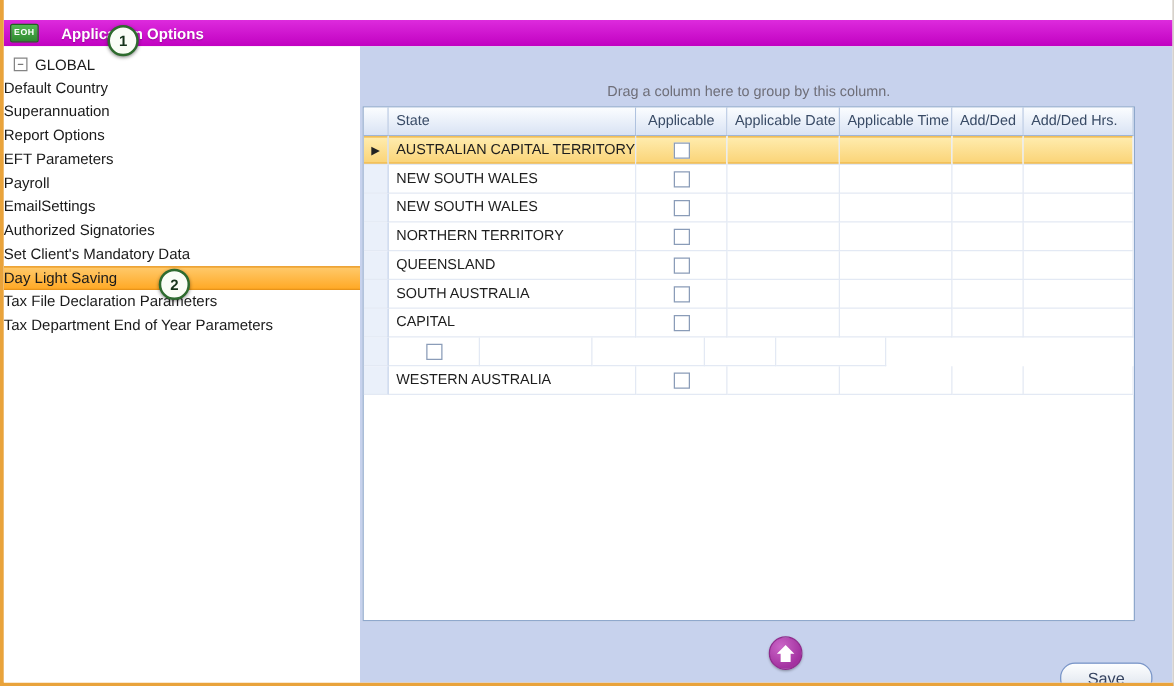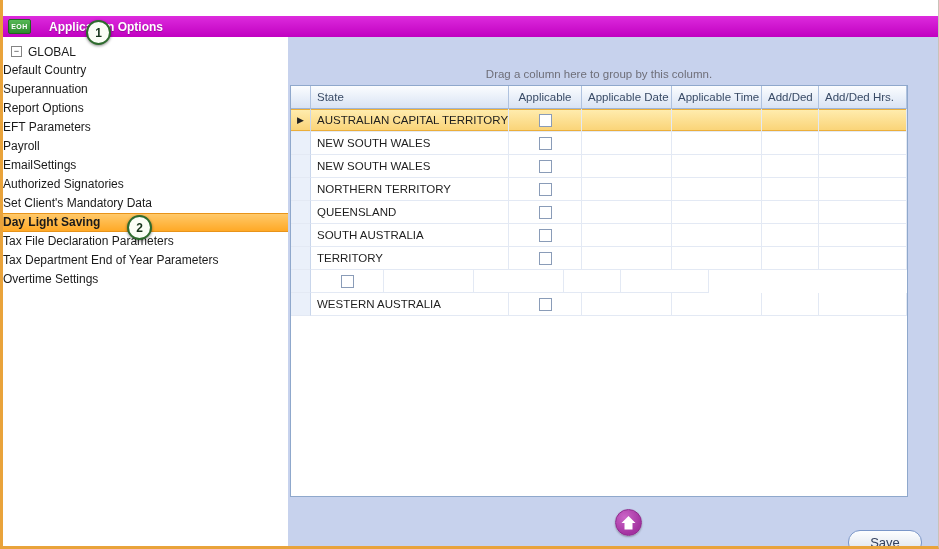--- a/index.html
+++ b/index.html
@@ -27,21 +27,20 @@
   .tree-panel { width:285px; background:#ffffff; padding-top:5px; flex:0 0 285px; }
   .tree-root { display:flex; align-items:center; gap:6px; height:19px; padding-left:8px; font-size:12px; color:#1a1a1a; }
   .expander {
     width:11px; height:11px; border:1px solid #848484; background:#fff;
     font-size:9px; line-height:9px; text-align:center; color:#333; cursor:default;
   }
   .tree-item { height:19px; line-height:19px; font-size:12px; color:#1a1a1a; white-space:nowrap; cursor:default; }
   .tree-item.selected {
     background:linear-gradient(180deg,#FFCB6E,#FFA722);
     box-shadow:inset 0 1px 0 #E8941A, inset 0 -1px 0 #E8941A;
-    font-weight:bold;
   }
 
   
   .grid-panel { flex:1; background:#C7D2ED; position:relative; padding:26px 0 0 2px; }
   .group-bar { height:22px; width:618px; display:flex; align-items:center; justify-content:center;
     color:#6E6E78; font-size:11.5px;text-align:right; }
   .grid-box { width:618px; height:412px; background:#ffffff; border:1px solid #8FA8CC; overflow:hidden; }
 
   .grid-row, .grid-header { display:flex; height:23px; }
   .grid-header .h-cell {
@@ -117,21 +116,20 @@
       <div class="tree-item"><span>Superannuation</span></div>
       <div class="tree-item"><span>Report Options</span></div>
       <div class="tree-item"><span>EFT Parameters</span></div>
       <div class="tree-item"><span>Payroll</span></div>
       <div class="tree-item"><span>EmailSettings</span></div>
       <div class="tree-item"><span>Authorized Signatories</span></div>
       <div class="tree-item"><span>Set Client's Mandatory Data</span></div>
       <div class="tree-item selected"><span>Day Light Saving</span></div>
       <div class="tree-item"><span>Tax File Declaration Parameters</span></div>
       <div class="tree-item"><span>Tax Department End of Year Parameters</span></div>
-      <div class="tree-item"><span>Overtime Settings</span></div>
     </div>
 
     <div class="grid-panel">
       <div class="group-bar">Drag a column here to group by this column.</div>
 
       <div class="grid-box">
         <div class="grid-header">
           <div class="h-cell c-ind"></div>
           <div class="h-cell c-state">State</div>
           <div class="h-cell c-app">Applicable</div>
@@ -204,21 +202,21 @@
           <div class="cell c-app">
               <span class="checkbox"></span>
             </div>
           <div class="cell c-adate"></div>
           <div class="cell c-atime"></div>
           <div class="cell c-added"></div>
           <div class="cell c-ahrs"></div>
         </div>
         <div class="grid-row">
           <div class="cell c-ind"></div>
-          <div class="cell c-state">TERRITORY</div>
+          <div class="cell c-state">CAPITAL</div>
           <div class="cell c-app">
               <span class="checkbox"></span>
             </div>
           <div class="cell c-adate"></div>
           <div class="cell c-atime"></div>
           <div class="cell c-added"></div>
           <div class="cell c-ahrs"></div>
         </div>
         <div class="grid-row">
           <div class="cell c-ind"></div>

